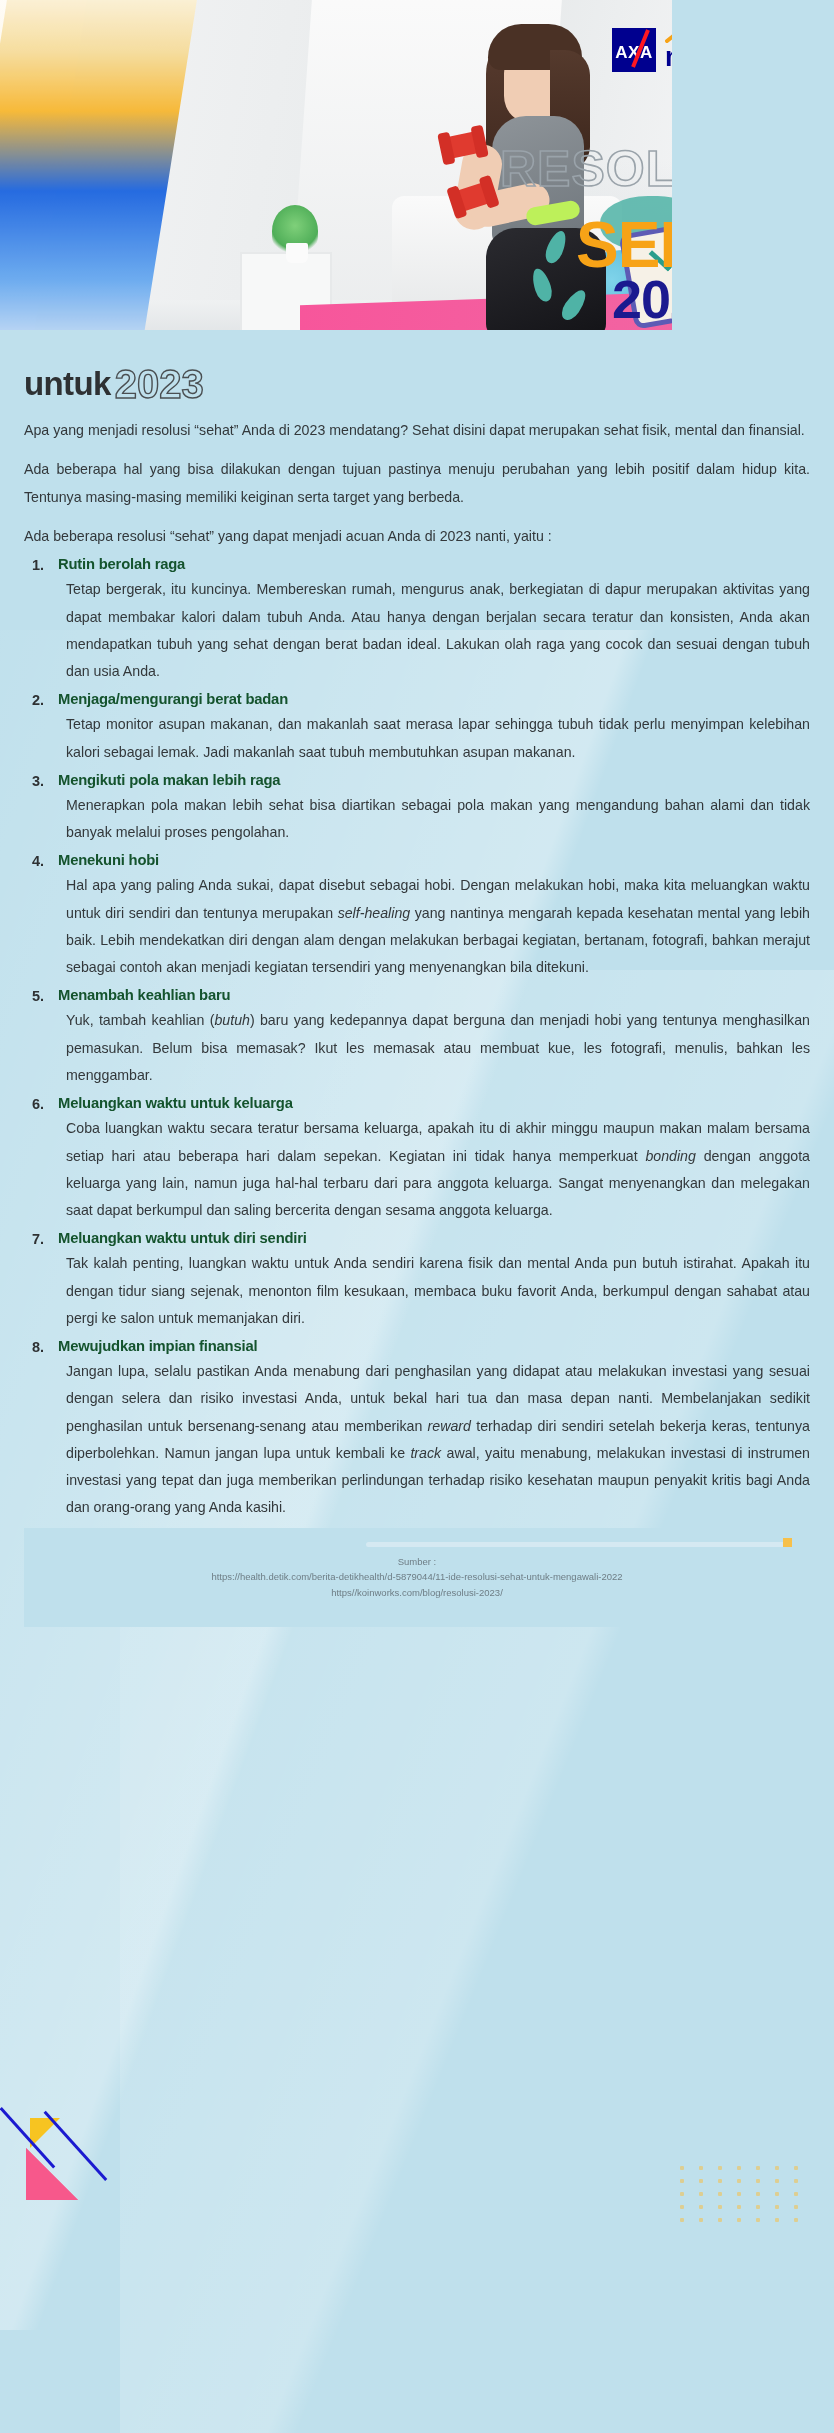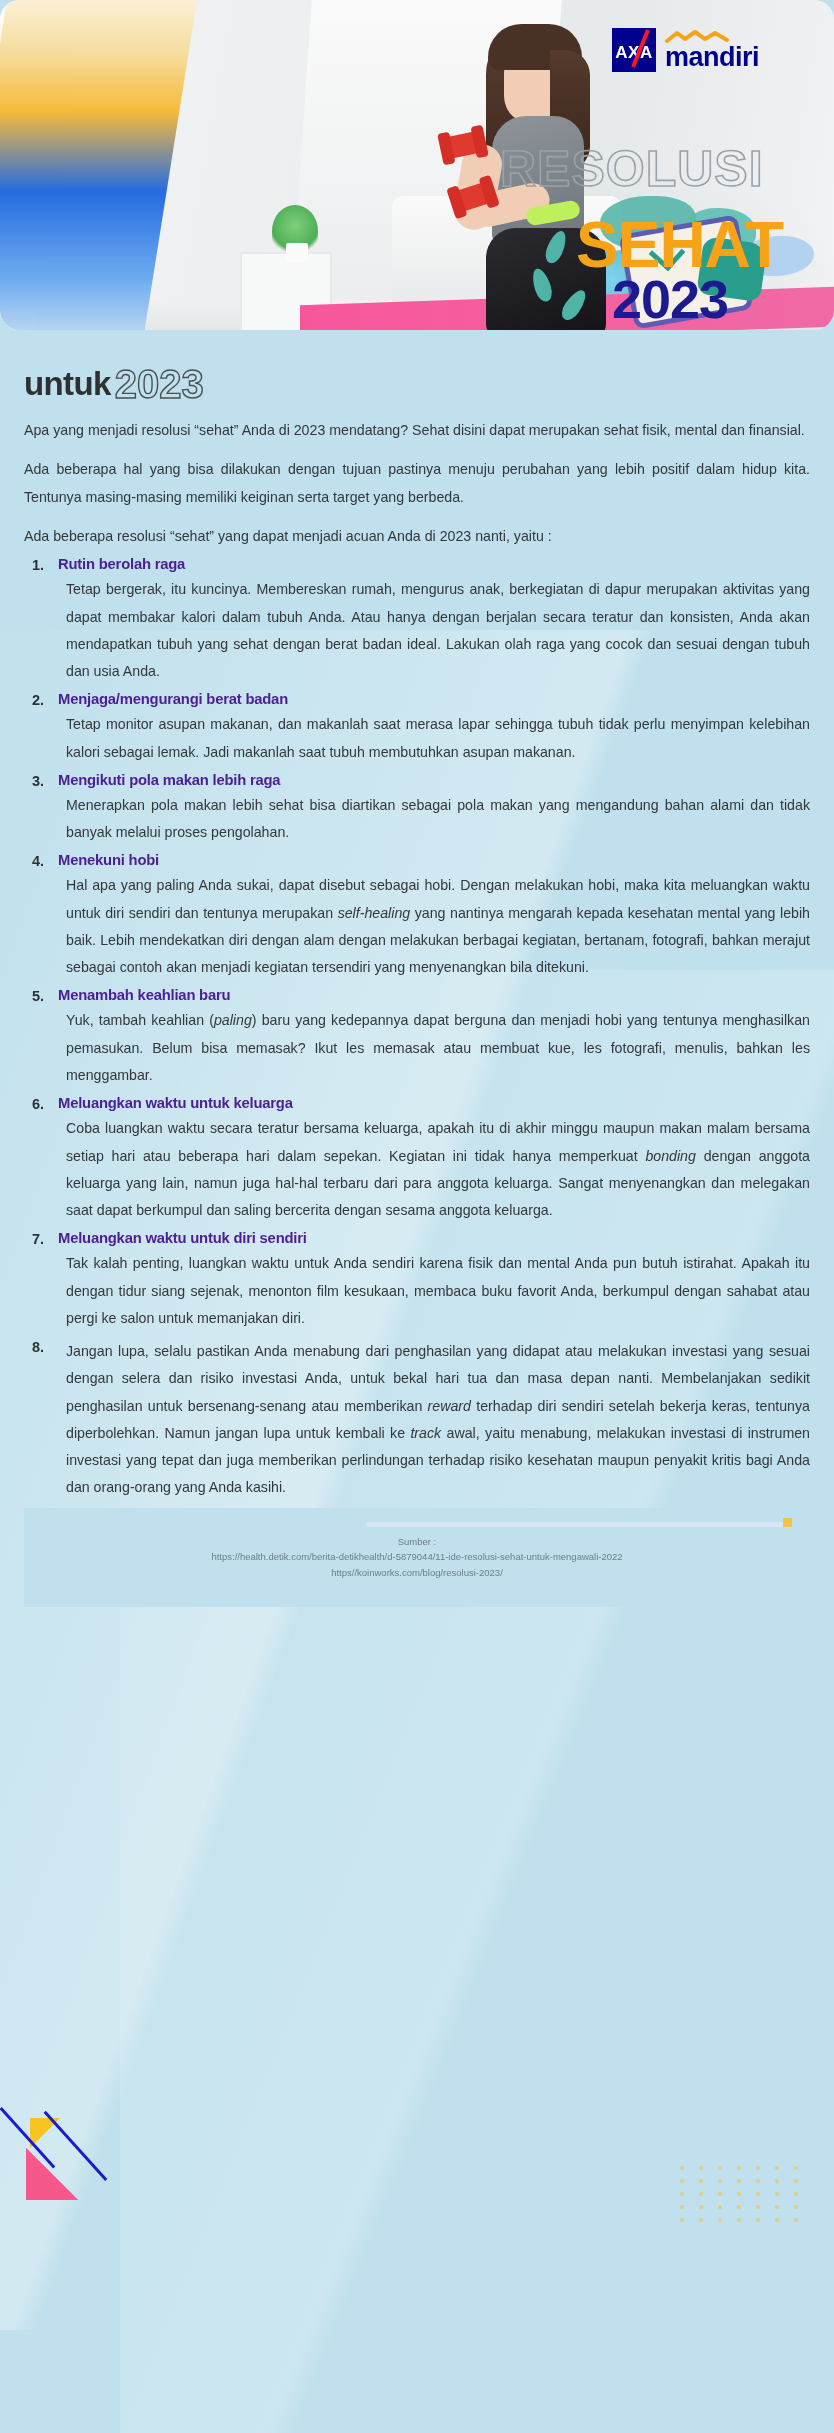--- a/index.html
+++ b/index.html
@@ -14,25 +14,24 @@
     position: relative;
     width: 834px;
     min-height: 2433px;
     overflow: hidden;
     background: #bfe0ec;
   }
 
   
   .hero {
     position: relative;
-    width: 834px;
+    width: 672px;
     height: 330px;
     overflow: hidden;
     background: #eef0f1;
-    border-radius: 20px;
   }
   
   .hero-photo {
     position: absolute; inset: 0;
     background:
       radial-gradient(ellipse 300px 200px at 640px 300px, #dfe3e6 0%, rgba(223,227,230,0) 70%),
       linear-gradient(100deg, #f4f5f6 0%, #eceeef 40%, #e6e9ea 70%, #f2f3f4 100%);
   }
   .hero-wallpanel {
     position: absolute; left: 300px; top: -20px; width: 250px; height: 380px;
@@ -275,21 +274,21 @@
     left: -26px;
     top: 1px;
     font-weight: 700;
     font-size: 14.5px;
     color: #2e3133;
   }
   .res-title {
     font-family: "Liberation Sans", sans-serif;
     font-weight: 700;
     font-size: 14.8px;
-    color: #4c1d95;
+    color: #14532d;
     letter-spacing: -0.2px;
     display: block;
     margin-bottom: 4px;
   }
   .res-body {
     font-family: "Liberation Sans", sans-serif;
     font-size: 14.2px;
     line-height: 1.92;
     color: #33383b;
     text-align: justify;
@@ -441,31 +440,32 @@
       <li>
         <span class="res-title">Mengikuti pola makan lebih raga</span>
         <span class="res-body">Menerapkan pola makan lebih sehat bisa diartikan sebagai pola makan yang mengandung bahan alami dan tidak banyak melalui proses pengolahan.</span>
       </li>
       <li>
         <span class="res-title">Menekuni hobi</span>
         <span class="res-body"><span>Hal apa yang paling Anda sukai, dapat disebut sebagai hobi. Dengan melakukan hobi, maka kita meluangkan waktu untuk diri sendiri dan tentunya merupakan </span><i>self-healing</i><span> yang nantinya mengarah kepada kesehatan mental yang lebih baik. Lebih mendekatkan diri dengan alam dengan melakukan berbagai kegiatan, bertanam, fotografi, bahkan merajut sebagai contoh akan menjadi kegiatan tersendiri yang menyenangkan bila ditekuni.</span></span>
       </li>
       <li>
         <span class="res-title">Menambah keahlian baru</span>
-        <span class="res-body"><span>Yuk, tambah keahlian (</span><i>paling</i><span>) baru yang kedepannya dapat berguna dan menjadi hobi yang tentunya menghasilkan pemasukan. Belum bisa memasak? Ikut les memasak atau membuat kue, les fotografi, menulis, bahkan les menggambar.</span></span>
+        <span class="res-body"><span>Yuk, tambah keahlian (</span><i>butuh</i><span>) baru yang kedepannya dapat berguna dan menjadi hobi yang tentunya menghasilkan pemasukan. Belum bisa memasak? Ikut les memasak atau membuat kue, les fotografi, menulis, bahkan les menggambar.</span></span>
       </li>
       <li>
         <span class="res-title">Meluangkan waktu untuk keluarga</span>
         <span class="res-body"><span>Coba luangkan waktu secara teratur bersama keluarga, apakah itu di akhir minggu maupun makan malam bersama setiap hari atau beberapa hari dalam sepekan. Kegiatan ini tidak hanya memperkuat </span><i>bonding</i><span> dengan anggota keluarga yang lain, namun juga hal-hal terbaru dari para anggota keluarga. Sangat menyenangkan dan melegakan saat dapat berkumpul dan saling bercerita dengan sesama anggota keluarga.</span></span>
       </li>
       <li>
         <span class="res-title">Meluangkan waktu untuk diri sendiri</span>
         <span class="res-body">Tak kalah penting, luangkan waktu untuk Anda sendiri karena fisik dan mental Anda pun butuh istirahat. Apakah itu dengan tidur siang sejenak, menonton film kesukaan, membaca buku favorit Anda, berkumpul dengan sahabat atau pergi ke salon untuk memanjakan diri.</span>
       </li>
       <li>
+        <span class="res-title">Mewujudkan impian finansial</span>
         <span class="res-body"><span>Jangan lupa, selalu pastikan Anda menabung dari penghasilan yang didapat atau melakukan investasi yang sesuai dengan selera dan risiko investasi Anda, untuk bekal hari tua dan masa depan nanti. Membelanjakan sedikit penghasilan untuk bersenang-senang atau memberikan </span><i>reward</i><span> terhadap diri sendiri setelah bekerja keras, tentunya diperbolehkan. Namun jangan lupa untuk kembali ke </span><i>track</i><span> awal, yaitu menabung, melakukan investasi di instrumen investasi yang tepat dan juga memberikan perlindungan terhadap risiko kesehatan maupun penyakit kritis bagi Anda dan orang-orang yang Anda kasihi.</span></span>
       </li>
     </ol>
 
     <div class="footer">
       <div class="footer-rule"></div>
       <div class="footer-dot"></div>
       <div class="sumber-label">Sumber :</div>
       <span class="sumber-url">https://health.detik.com/berita-detikhealth/d-5879044/11-ide-resolusi-sehat-untuk-mengawali-2022</span>
       <span class="sumber-url">https//koinworks.com/blog/resolusi-2023/</span>

